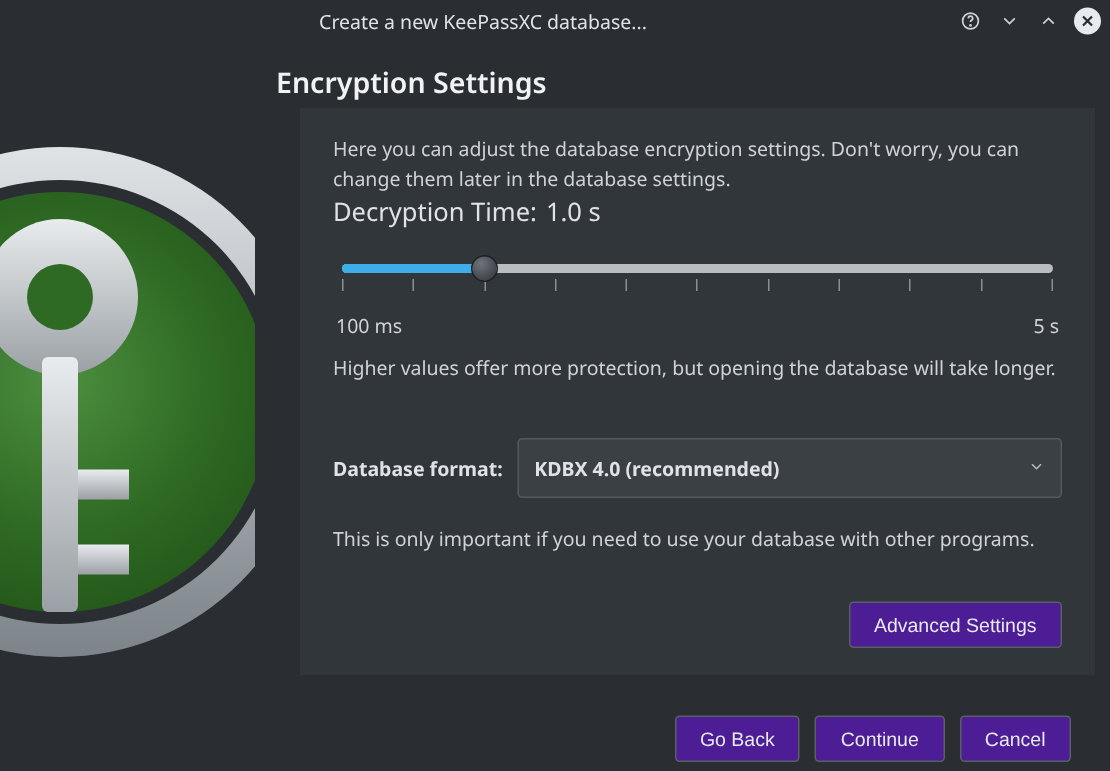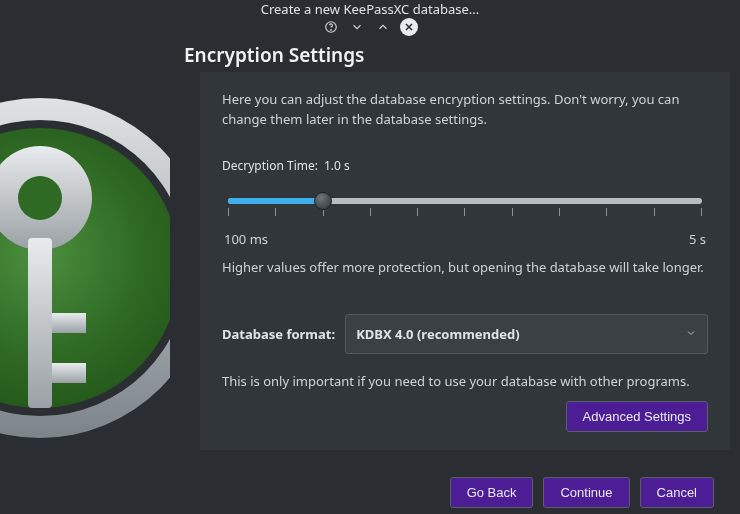--- a/index.html
+++ b/index.html
@@ -10,21 +10,20 @@
     color: #e0e3e6;
     overflow: hidden;
     position: relative;
   }
   .titlebar {
     height: 28px;
     display: flex; align-items: center;
     padding: 0 6px;
     font-size: 13px;
     color: #dfe3e7;
-    flex-direction: column;
   }
   .titlebar .title { flex: 1; text-align: center; }
   .titlebar .icons { display: flex; gap: 8px; align-items: center; }
   .tb-btn { width: 18px; height: 18px; display:flex;align-items:center;justify-content:center; cursor:pointer; color:#cdd2d7;}
   .tb-close { background:#e7eaee; color:#2a2e32; border-radius:50%; width:18px;height:18px; }
   .content-area {
     position: relative;
     width: 100%; height: calc(100% - 28px);
   }
   .key-art {
@@ -42,21 +41,21 @@
   }
   .panel {
     position: absolute;
     left: 200px; top: 44px;
     width: 530px; height: 378px;
     background: #31363b;
     padding: 18px 22px;
     display: flex; flex-direction: column;
   }
   .intro { font-size: 13px; color: #cfd3d7; line-height: 1.5; }
-  .decrypt-row { margin-top: 28px; font-size: 12px; display:flex; gap:6px; }
+  .decrypt-row { font-size: 17px; display:flex; gap:6px; }
   .slider-wrap { margin-top: 14px; position: relative; height: 40px; }
   .track {
     position: absolute; left: 6px; right: 6px; top: 10px; height: 6px;
     background: #babdc0; border-radius: 3px;
   }
   .track-fill {
     position: absolute; left: 6px; top: 10px; height: 6px;
     background: #3daee9; border-radius: 3px;
     width: 92px;
   }

